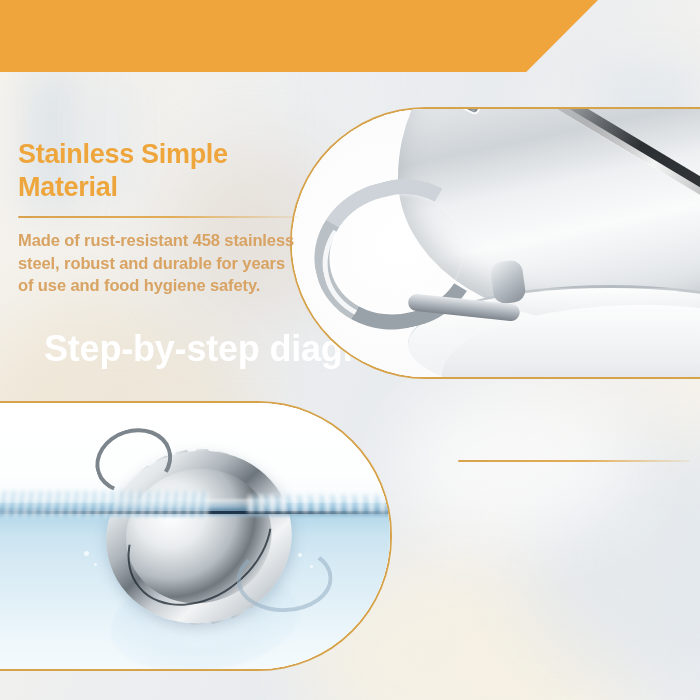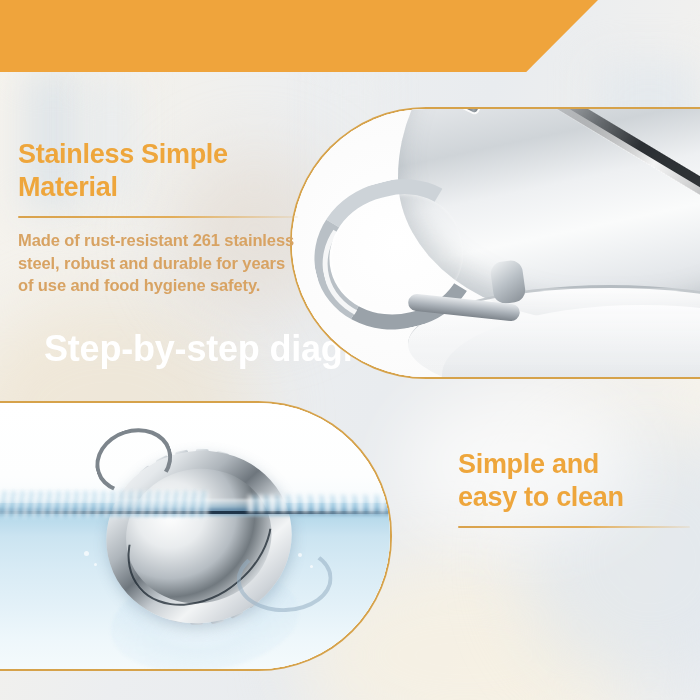--- a/index.html
+++ b/index.html
@@ -421,24 +421,20 @@
       <div class="pb-bubble" style="left:312px; top:162px; width:3px; height:3px;"></div>
     </div>
   </div>
 
   <div class="block block-one">
     <div class="heading">
       <span>Stainless Simple</span><br>
       <span>Material</span>
     </div>
     <div class="divider"></div>
-    <div class="body-text">Made of rust-resistant 261 stainless steel, robust and durable for years of use and food hygiene safety.</div>
+    <div class="body-text">Made of rust-resistant 458 stainless steel, robust and durable for years of use and food hygiene safety.</div>
   </div>
 
   <div class="block block-two">
-    <div class="heading">
-      <span>Simple and</span><br>
-      <span>easy to clean</span>
-    </div>
     <div class="divider"></div>
   </div>
 
 </div>
 
 </body></html>

